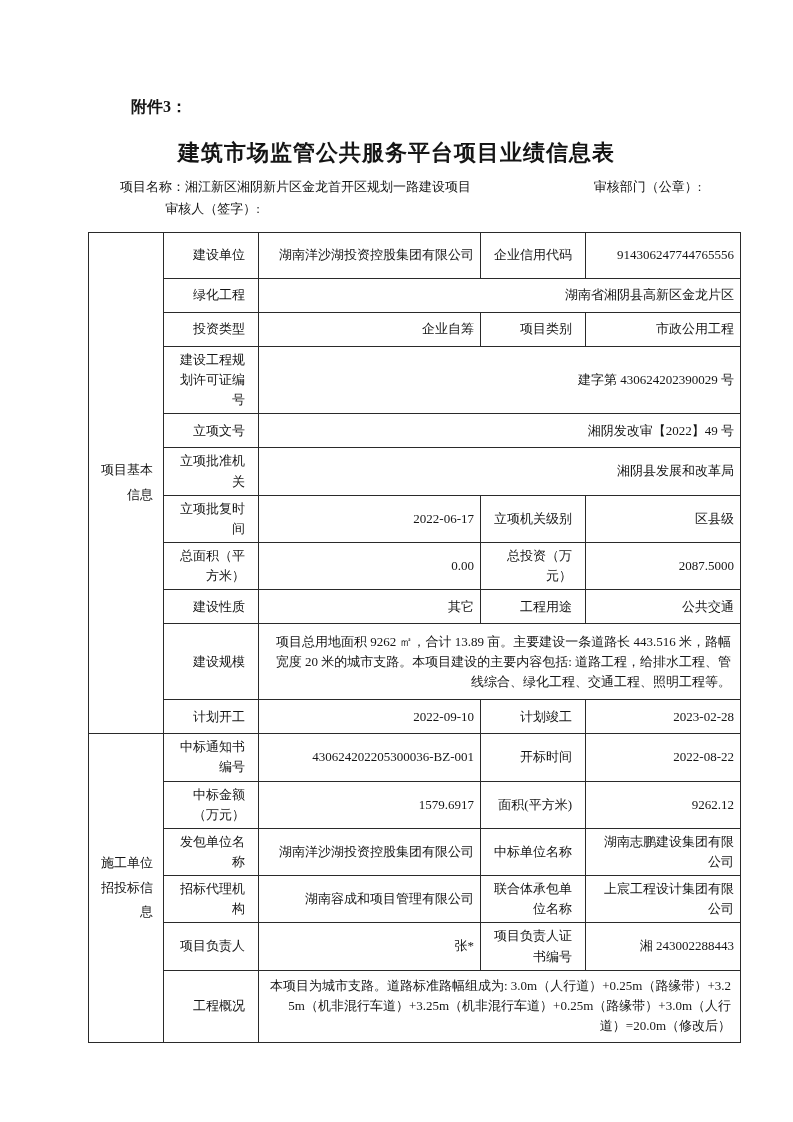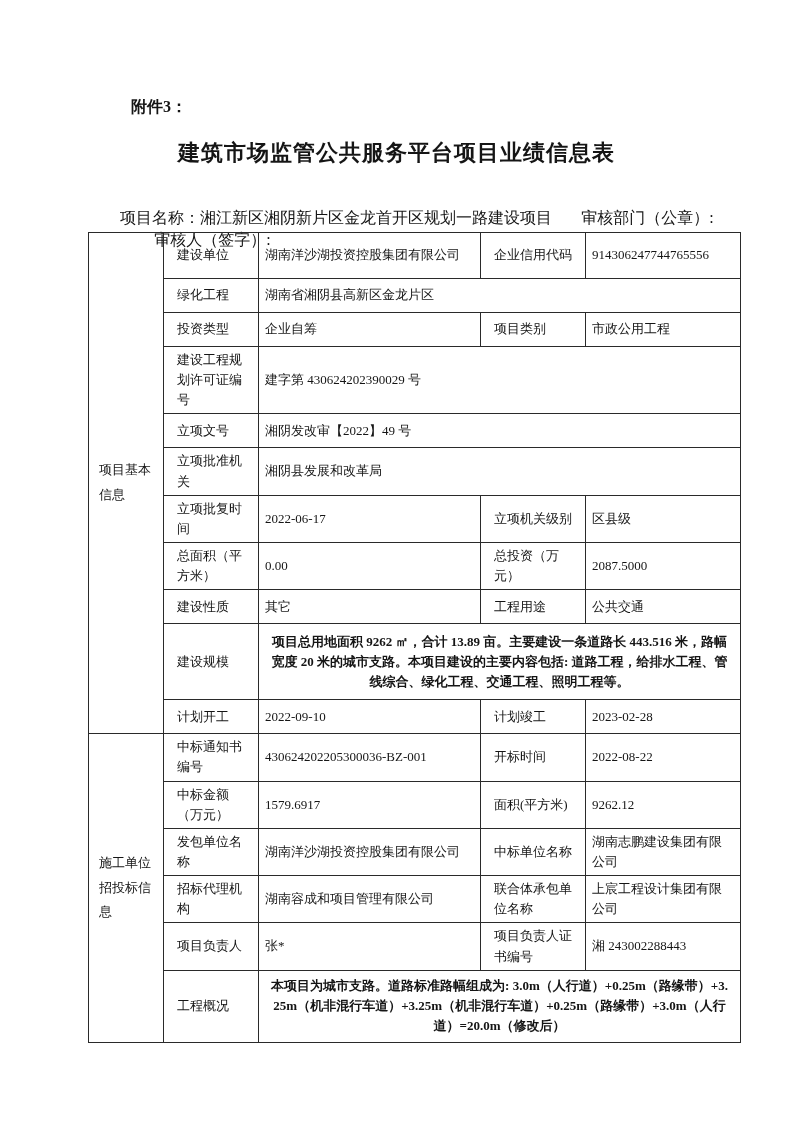--- a/index.html
+++ b/index.html
@@ -32,58 +32,56 @@
     text-align: center;
     font-size: 22px;
     font-weight: bold;
     letter-spacing: 1px;
   }
   .meta {
     position: absolute;
     left: 120px;
     top: 176px;
     width: 620px;
-    font-size: 16px;
-    margin-top: 31px;
+    font-size: 13px;
   }
   .meta-row {
     display: flex;
     justify-content: space-between;
     line-height: 22px;
   }
   .meta-left { flex: 1 1 auto; }
   .meta-right { flex: 0 0 185px; text-align: center; }
   .info-table {
     position: absolute;
     left: 88px;
     top: 232px;
     width: 652px;
     border-collapse: collapse;
     table-layout: fixed;
     font-size: 13px;
   }
   .info-table td {
     border: 1px solid #2a2a2a;
-    text-align: left;
+    text-align: right;
     vertical-align: middle;
     padding: 3px 6px;
     line-height: 1.55;
     word-break: break-all;
   }
   .info-table td.section {
     padding: 2px 10px;
     line-height: 1.9;
   }
   .info-table td.label {
     padding: 3px 13px;
   }
   .info-table td.longtext {
     padding: 4px 9px;
-    text-align: center;
-    font-weight: bold;
+    text-align: right;
   }
 </style>
 </head>
 <body>
 
 <div class="page">
 
   <div class="attachment">附件3：</div>
 
   <div class="doc-title">建筑市场监管公共服务平台项目业绩信息表</div>

